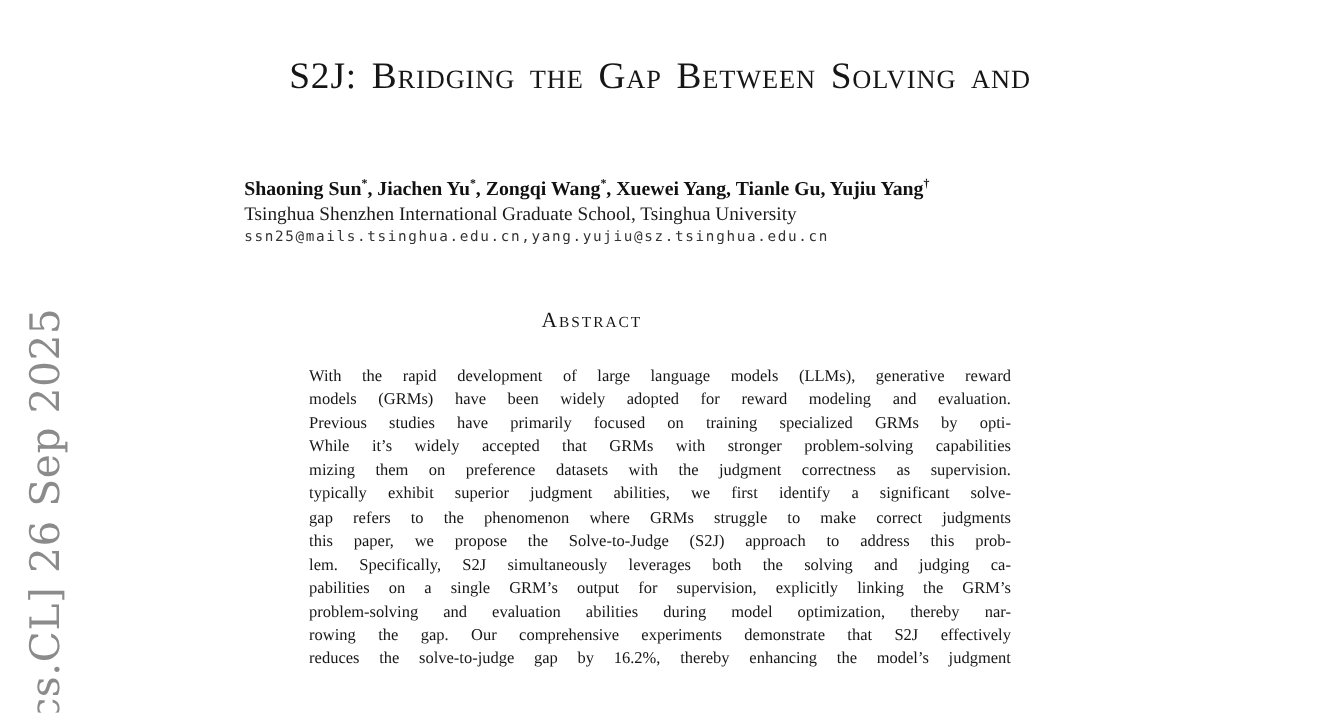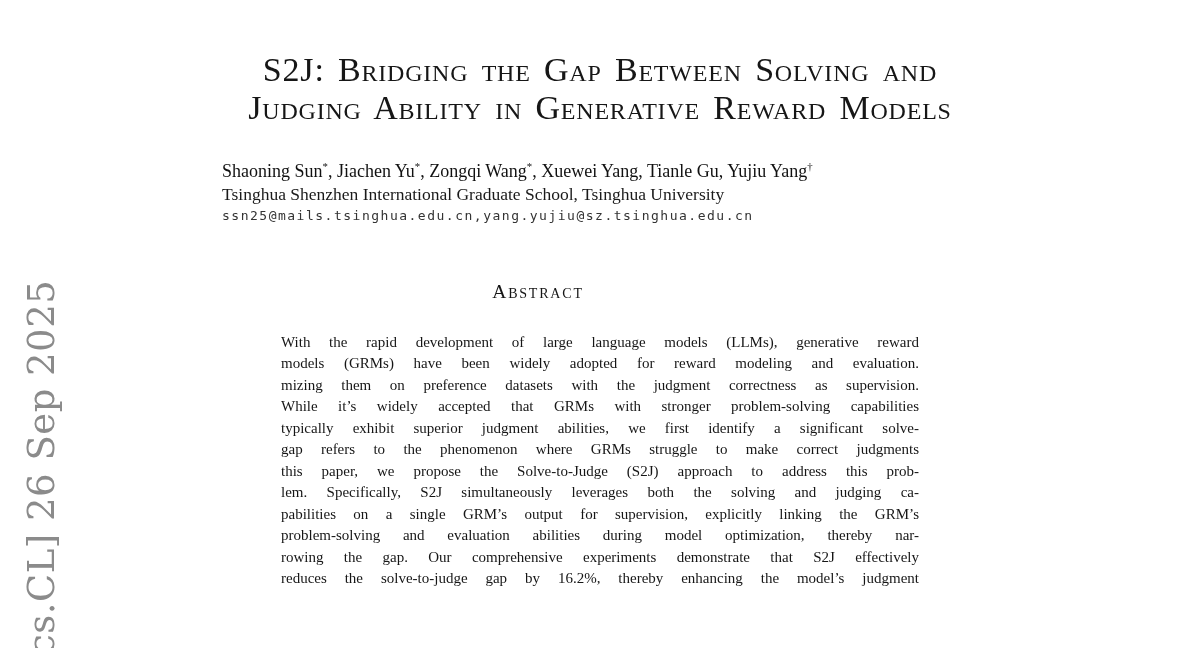--- a/index.html
+++ b/index.html
@@ -46,21 +46,21 @@
   }
   .title .tline { display: block; }
 
   
   .authors {
     position: absolute;
     left: 222px;
     top: 159px;
     font-size: 18px;
     line-height: 24px;
-    font-weight: normal;
+    font-weight: bold;
     color: #111111;
     white-space: nowrap;
   }
   .authors sup { font-size: 60%; line-height: 0; }
   .affiliation {
     position: absolute;
     left: 222px;
     top: 183px;
     font-size: 17.5px;
     line-height: 23px;
@@ -108,36 +108,36 @@
 </style>
 </head>
 <body>
 
 <div class="page">
 
   <div class="watermark">cs.CL] 26 Sep 2025</div>
 
   <h1 class="title">
     <span class="tline">S2J: Bridging the Gap Between Solving and</span>
-    <span class="tline">Judging Ability in Generative Reward Models</span>
   </h1>
 
   <div class="authors" id="author-line"><span>Shaoning Sun<sup>*</sup></span>, <span>Jiachen Yu<sup>*</sup></span>, <span>Zongqi Wang<sup>*</sup></span>, <span>Xuewei Yang</span>, <span>Tianle Gu</span>, <span>Yujiu Yang<sup>†</sup></span></div>
 
   <div class="affiliation">Tsinghua Shenzhen International Graduate School, Tsinghua University</div>
 
   <div class="emails">ssn25@mails.tsinghua.edu.cn,yang.yujiu@sz.tsinghua.edu.cn</div>
 
   <div class="abs-heading">Abstract</div>
 
   <div class="abs-body" id="abstract-body">
       <div class="abs-line">With the rapid development of large language models (LLMs), generative reward</div>
       <div class="abs-line">models (GRMs) have been widely adopted for reward modeling and evaluation.</div>
+      <div class="abs-line">Previous studies have primarily focused on training specialized GRMs by opti-</div>
+      <div class="abs-line">While it’s widely accepted that GRMs with stronger problem-solving capabilities</div>
       <div class="abs-line">mizing them on preference datasets with the judgment correctness as supervision.</div>
-      <div class="abs-line">While it’s widely accepted that GRMs with stronger problem-solving capabilities</div>
       <div class="abs-line">typically exhibit superior judgment abilities, we first identify a significant solve-</div>
       <div class="abs-line">gap refers to the phenomenon where GRMs struggle to make correct judgments</div>
       <div class="abs-line">this paper, we propose the Solve-to-Judge (S2J) approach to address this prob-</div>
       <div class="abs-line">lem. Specifically, S2J simultaneously leverages both the solving and judging ca-</div>
       <div class="abs-line">pabilities on a single GRM’s output for supervision, explicitly linking the GRM’s</div>
       <div class="abs-line">problem-solving and evaluation abilities during model optimization, thereby nar-</div>
       <div class="abs-line">rowing the gap. Our comprehensive experiments demonstrate that S2J effectively</div>
       <div class="abs-line">reduces the solve-to-judge gap by 16.2%, thereby enhancing the model’s judgment</div>
     </div>
 

